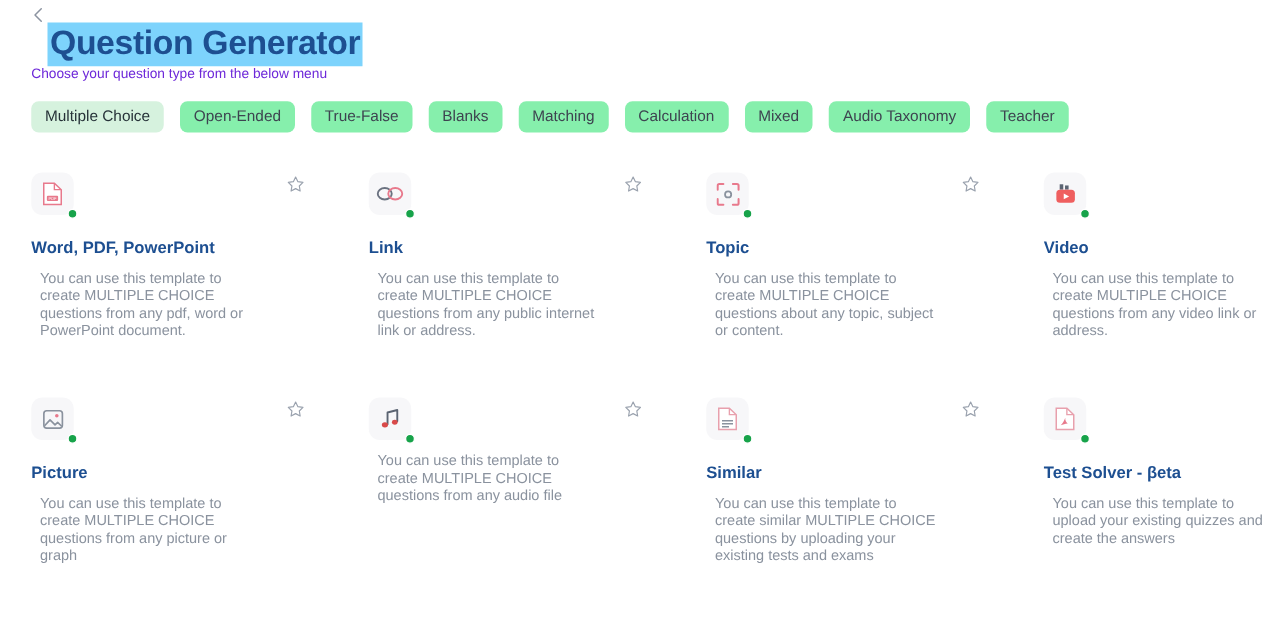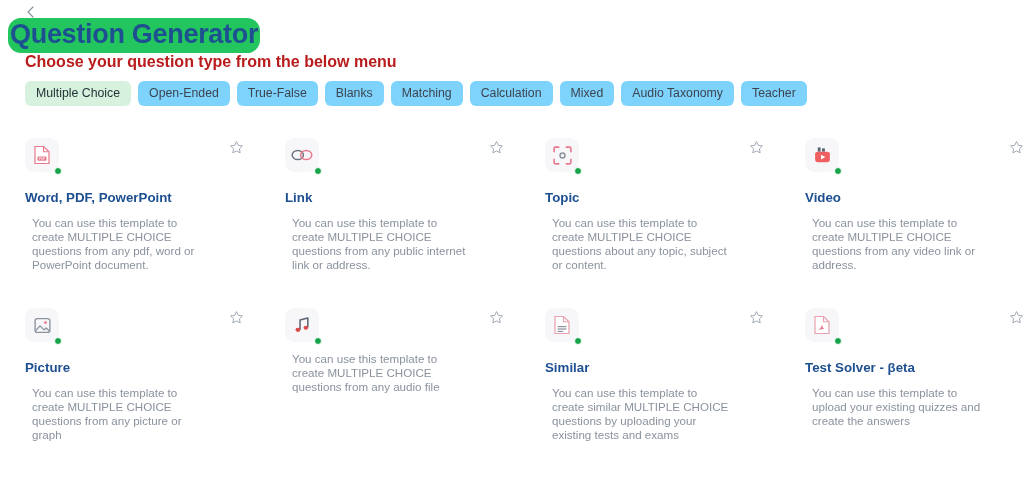--- a/index.html
+++ b/index.html
@@ -24,49 +24,48 @@
     width: 16px; height: 16px;
     display: flex; align-items: center; justify-content: center;
     color: #6b7280;
     font-size: 12px;
     line-height: 1;
     cursor: pointer;
     background: none; border: none; padding: 0;
   }
   .page-title {
     position: absolute;
-    left: 8px; top: 18px;
+    left: 38px; top: 18px;
     font-size: 27px;
     font-weight: bold;
     color: #1d4f91;
     letter-spacing: -0.3px;
-    background: #22c55e;
+    background: #7dd3fc;
     display: inline-block;
     padding: 1px 2px 2px 2px;
     line-height: 1.18;
-    border-radius: 13px;
   }
   .page-subtitle {
     position: absolute;
     left: 25px; top: 53px;
-    font-size: 16px;
-    color: #b91c1c;
-    font-weight: bold;
+    font-size: 11px;
+    color: #6d28d9;
+    font-weight: normal;
   }
 
   
   .tabs {
     position: absolute;
     left: 25px; top: 81px;
     display: flex;
     align-items: flex-end;
-    gap: 7px;
+    gap: 13px;
   }
   .tab {
-    background: #7dd3fc;
+    background: #86efac;
     color: #3d4450;
     border-radius: 6px;
     font-size: 12.3px;
     padding: 6px 11px 7px 11px;
     white-space: nowrap;
     cursor: pointer;
     border: none;
     font-family: "Liberation Sans", sans-serif;
     line-height: 1;
   }
@@ -77,20 +76,21 @@
 
   
   .grid {
     position: absolute;
     left: 0; top: 130px;
     width: 976px;
     display: grid;
     grid-template-columns: repeat(4, 260px);
     grid-auto-rows: 170px;
     padding-left: 22px;
+    gap: 10px;
   }
   .card {
     position: relative;
     width: 245px;
     padding: 0;
     cursor: pointer;
   }
   .icon-wrap {
     position: relative;
     width: 34px; height: 34px;

